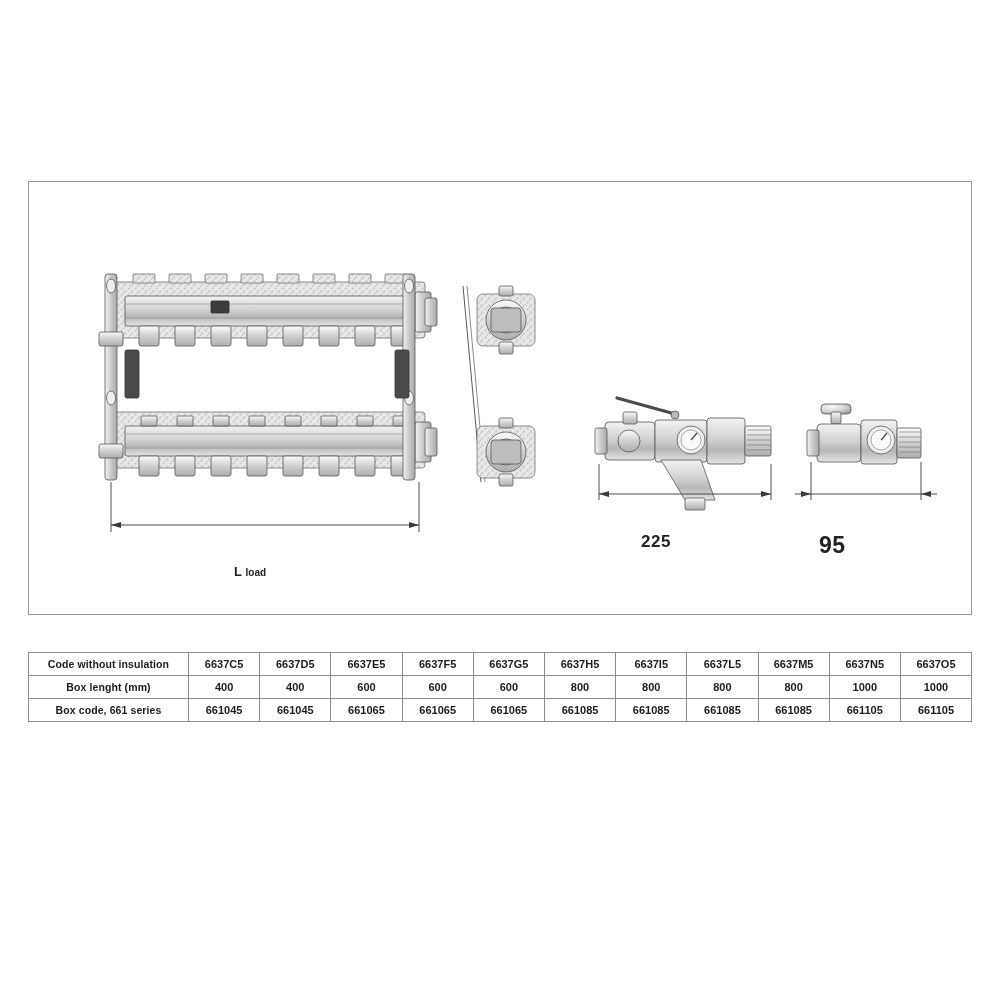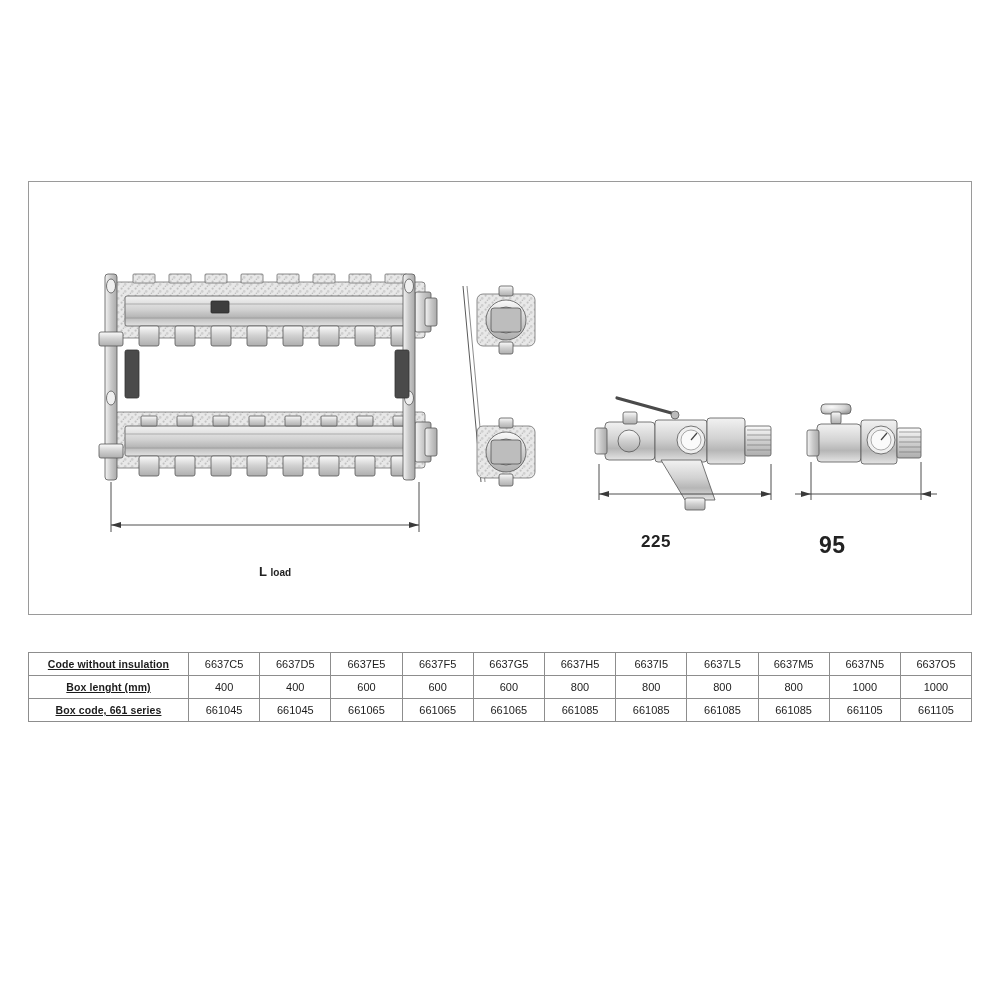--- a/index.html
+++ b/index.html
@@ -40,21 +40,21 @@
   .dim-text {
     position: absolute;
     font-family: "Liberation Sans", sans-serif;
     font-weight: bold;
     color: #222;
     white-space: nowrap;
     margin-top: 32px;
   }
   .dim-225 { left: 612px; top: 318px; font-size: 17px; letter-spacing: 0.5px; }
   .dim-95  { left: 790px; top: 318px; font-size: 23px; letter-spacing: 0.5px; }
-  .dim-lload { left: 230px; top: 350px; font-size: 13px; }
+  .dim-lload { left: 205px; top: 350px; font-size: 13px; }
   .dim-lload .sub { font-size: 10px; font-weight: bold; }
 
   
   .table-wrap {
     position: absolute;
     left: 28px;
     top: 652px;
     width: 944px;
   }
   table.spec {
@@ -70,27 +70,26 @@
     vertical-align: middle;
     font-size: 11px;
     color: #1c1c1c;
     padding: 0;
   }
   table.spec td.rowhead {
     font-weight: bold;
     font-size: 10.5px;
     width: 160px;
     letter-spacing: 0.1px;
-    text-decoration: underline;
   }
   table.spec td.val {
     font-size: 11px;
   }
   table.spec tr.bold td { font-weight: bold; }
-  table.spec tr.bold td.val { font-weight: normal; }
+  table.spec tr.bold td.val { font-weight: bold; }
 
   
 </style>
 </head>
 <body>
 
 <div class="drawing-panel">
 
   <svg class="dwg" viewBox="0 0 944 434" xmlns="http://www.w3.org/2000/svg">
     <defs>

